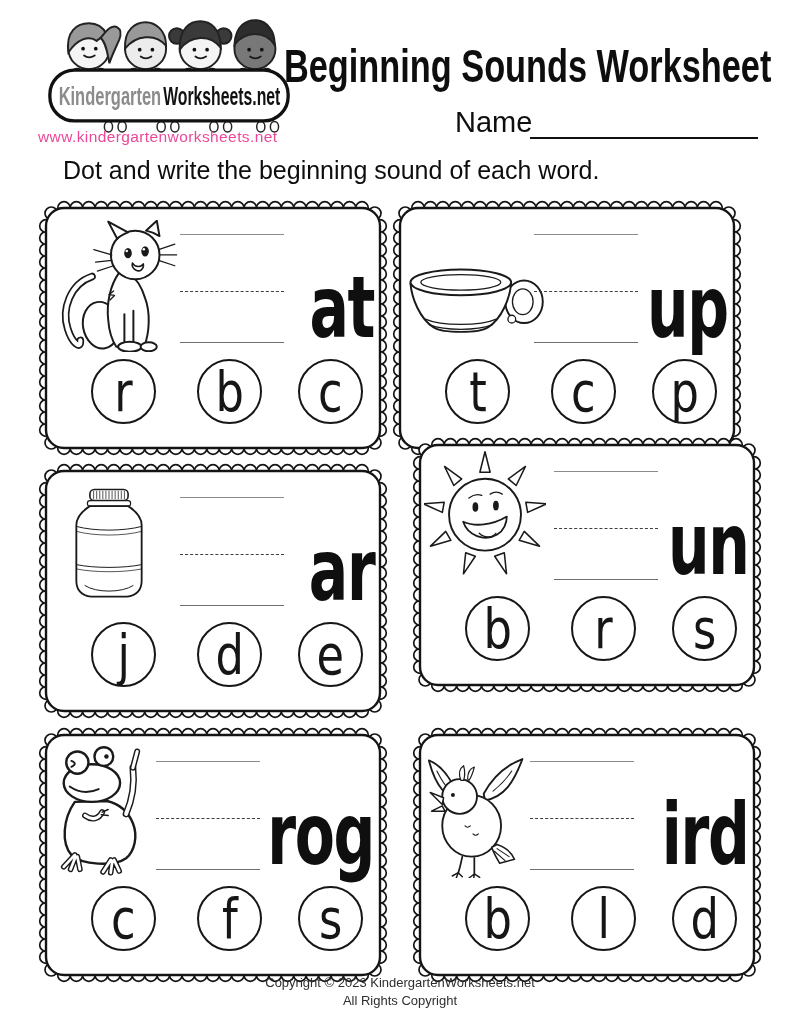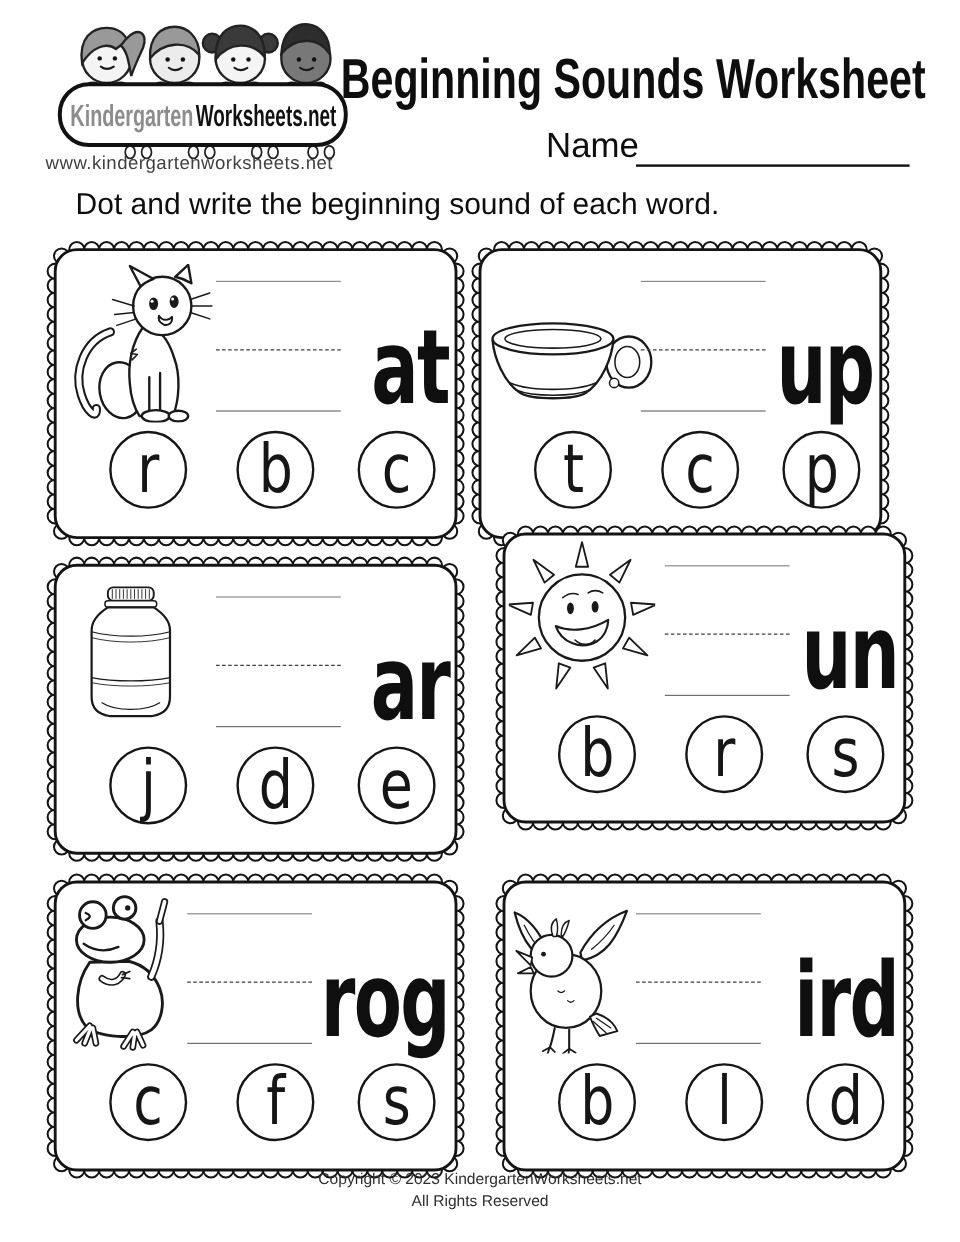--- a/index.html
+++ b/index.html
@@ -1,21 +1,21 @@
 <!DOCTYPE html>
 <html><head>
 <meta charset="utf-8">
 <style>
   html,body{margin:0;padding:0;background:#fff;}
   #page{position:relative;width:800px;height:1035px;background:#fff;overflow:hidden;
         font-family:"Liberation Sans",sans-serif;color:#141414;}
 
   
   #logo-svg{position:absolute;left:44px;top:14px;width:250px;height:124px;}
-  #site-url{position:absolute;left:38px;top:128px;font-size:15.5px;letter-spacing:.4px;color:#404040;}
+  #site-url{position:absolute;left:38px;top:128px;font-size:15.5px;letter-spacing:.4px;color:#ec4899;}
   #page-title{position:absolute;left:284px;top:38px;font-size:47px;font-weight:bold;
               white-space:nowrap;transform:scaleX(.73);transform-origin:left top;color:#0e0e0e;}
   #name-label{position:absolute;left:455px;top:106px;font-size:29px;color:#0e0e0e;}
   #name-line{position:absolute;left:530px;top:105px;width:228px;height:32px;border-bottom:2.5px solid #111;}
   #instruction{position:absolute;left:63px;top:156px;font-size:25px;color:#0e0e0e;white-space:nowrap;}
 
   
   .card{position:absolute;width:350px;height:256px;text-align:right;}
   .card svg.scallops{position:absolute;left:0;top:0;width:350px;height:256px;z-index:0;}
   .card .inner{position:absolute;inset:0;z-index:1;}
@@ -904,15 +904,15 @@
             <span>l</span>
           </div>
         <div class="opt">
             <span>d</span>
           </div>
       </div>
     </div>
   </div>
 
   <div class="footer-line" id="footer-copyright">Copyright © 2023 KindergartenWorksheets.net</div>
-  <div class="footer-line" id="footer-rights">All Rights Reserved</div>
+  <div class="footer-line" id="footer-rights">All Rights Copyright</div>
 
 </div>
 
 </body></html>

